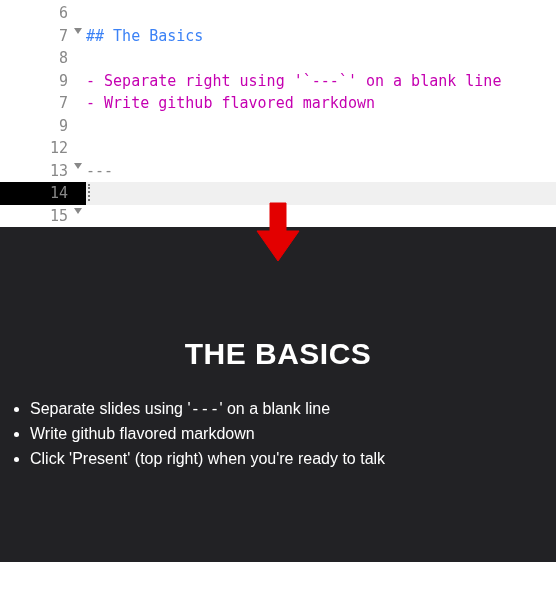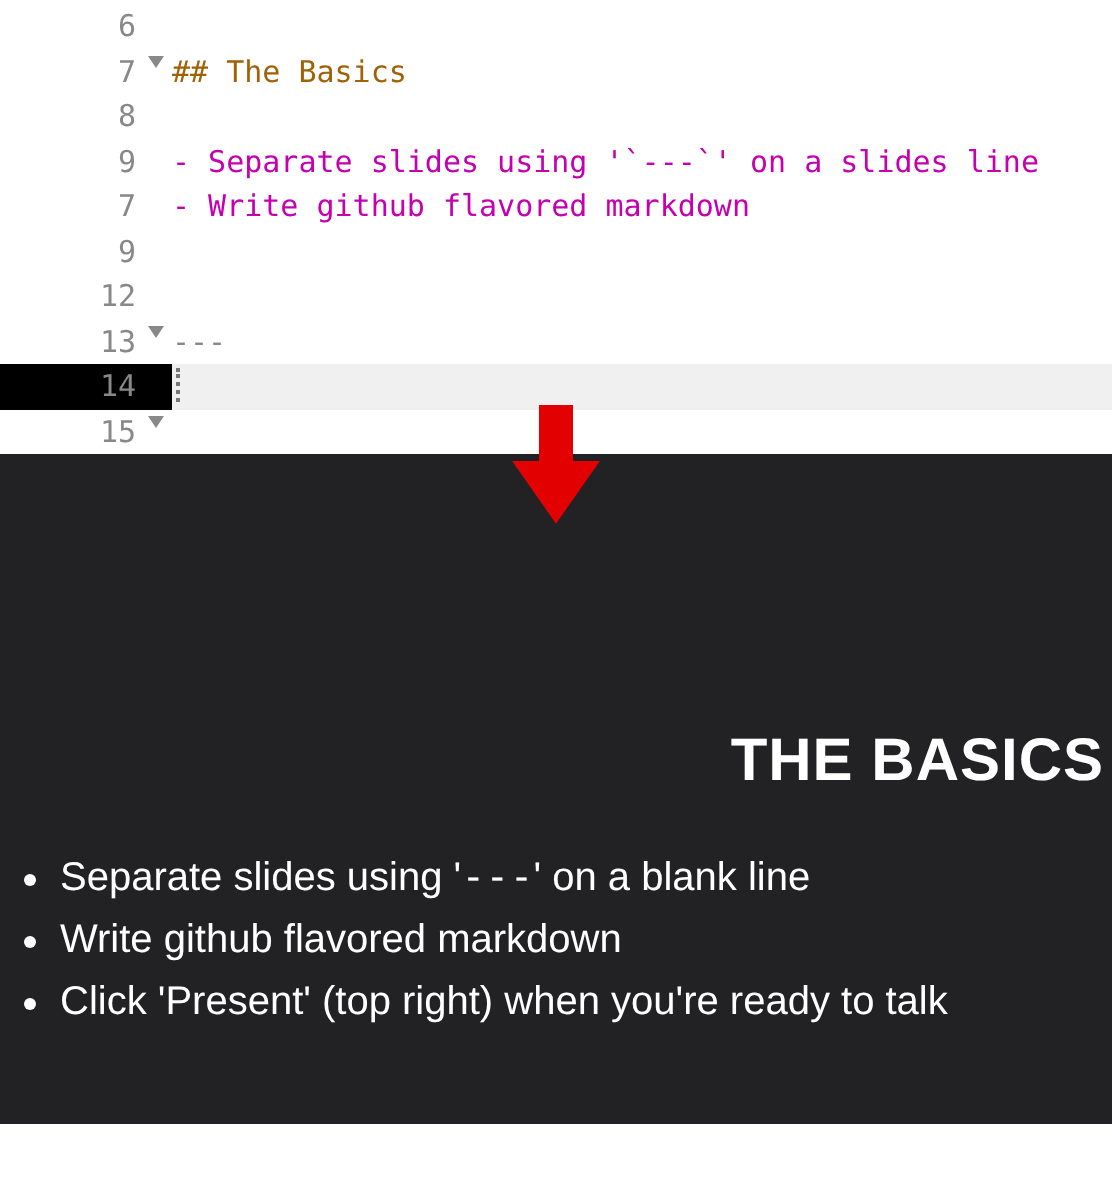--- a/index.html
+++ b/index.html
@@ -37,21 +37,21 @@
     border-left: 4px solid transparent;
     border-right: 4px solid transparent;
     border-top: 6px solid #888;
   }
   .code {
     flex: 1;
     white-space: pre-wrap;
     word-break: break-word;
     padding-right: 6px;
   }
-  .header { color: #a16207; }
+  .header { color: #3b82f6; }
   .list   { color: #c500b1; }
   .hr     { color: #888; }
   .line.active { background: #f0f0f0; }
   .line.active .gutter { background: #000000; }
   .cursor-cell {
     flex: 1;
     position: relative;
     height: 22px;
   }
   .cursor-cell::before {
@@ -75,30 +75,29 @@
   }
 
   .preview {
     background: #222225;
     color: #fff;
     height: 335px;
     font-family: "Segoe UI", Arial, sans-serif;
     padding: 110px 4px 0 4px;
   }
   .preview h2 {
-    text-align: right;
+    text-align: center;
     font-weight: 800;
     font-size: 30px;
     letter-spacing: 0.5px;
     margin-bottom: 26px;
-    margin-top: 27px;
   }
   .preview ul {
     padding-left: 26px;
-    font-size: 20px;
+    font-size: 16px;
     line-height: 1.45;
   }
   .preview li { margin-bottom: 2px; }
   .preview code {
     font-family: Consolas, Monaco, monospace;
   }
 </style>
 </head>
 <body>
 
@@ -110,21 +109,21 @@
     <div class="line">
       <div class="gutter">7<span class="fold-marker"></span></div>
       <div class="code header">## The Basics</div>
     </div>
     <div class="line">
       <div class="gutter">8</div>
       <div class="code "></div>
     </div>
     <div class="line">
       <div class="gutter">9</div>
-      <div class="code list">- Separate slides using '`---`' on a slides line</div>
+      <div class="code list">- Separate right using '`---`' on a blank line</div>
     </div>
     <div class="line">
       <div class="gutter">7</div>
       <div class="code list">- Write github flavored markdown</div>
     </div>
     <div class="line">
       <div class="gutter">9</div>
     </div>
     <div class="line">
       <div class="gutter">12</div>

